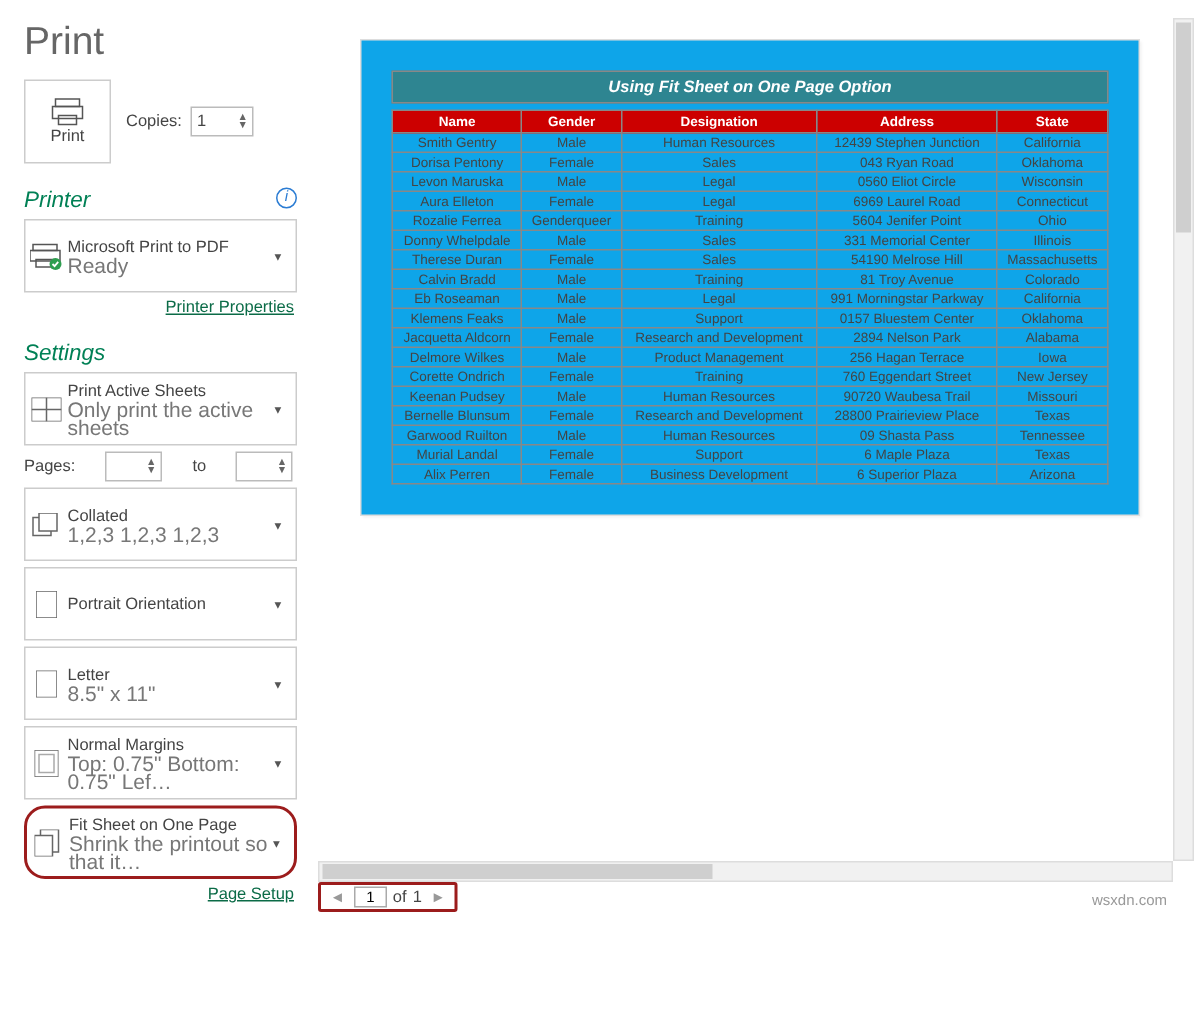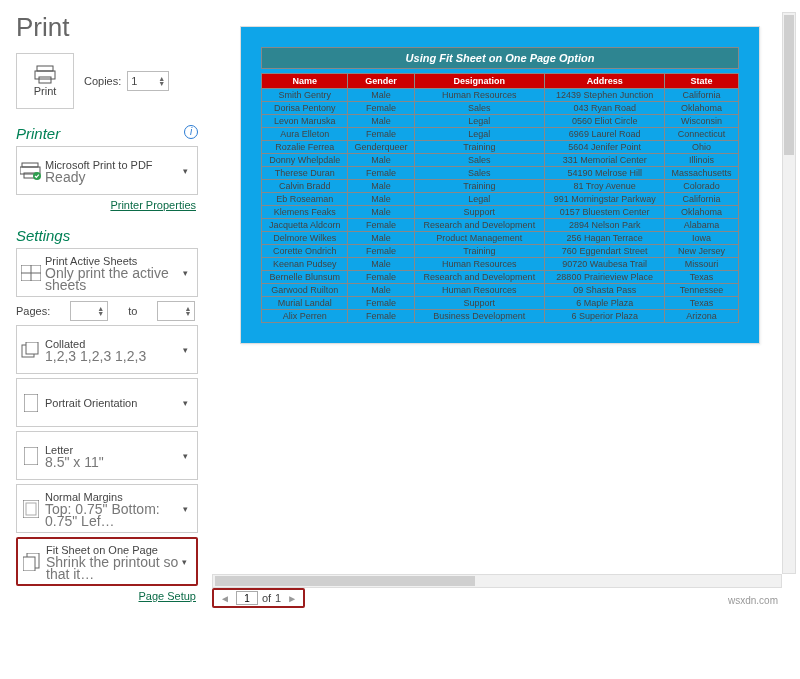--- a/index.html
+++ b/index.html
@@ -45,21 +45,21 @@
   .setting-icon {
     width: 28px; display:flex; align-items:center; justify-content:center;
     font-size: 16px; color:#555;
   }
   .setting-text { flex:1; line-height: 12px; }
   .setting-text .t1 { font-size: 11px; }
   .setting-text .t2 { font-size: 14px; color:#777; }
   .setting-caret { width:14px; font-size:9px; color:#555; }
   .link { color: #0b6b47; text-decoration: underline; font-size:11px; text-align:right; margin:2px 2px 8px 0;}
   .pages-row { display:flex; align-items:center; font-size:11px; gap:20px; margin-bottom:4px;}
-  .highlighted { border: 2px solid #9c1c1c !important; border-radius:2px; }
+  .highlighted { border: 2px solid #9c1c1c !important; border-radius:14px; }
   .preview-panel {
     flex:1; position:relative; padding: 8px 8px 0 12px;
     display:flex; flex-direction:column;
   }
   .sheet-wrap { flex:1; overflow:hidden; position:relative; }
   .scroll-v { position:absolute; right:0; top:8px; bottom:36px; width:14px; background:#f1f1f1; border:1px solid #ddd;}
   .scroll-v .thumb { position:absolute; left:1px; right:1px; top:2px; height:140px; background:#cfcfcf;}
   .scroll-h { position:absolute; left:12px; right:14px; bottom:22px; height:14px; background:#f1f1f1; border:1px solid #ddd;}
   .scroll-h .thumb { position:absolute; top:1px; bottom:1px; left:2px; width:260px; background:#cfcfcf;}
   .page {

